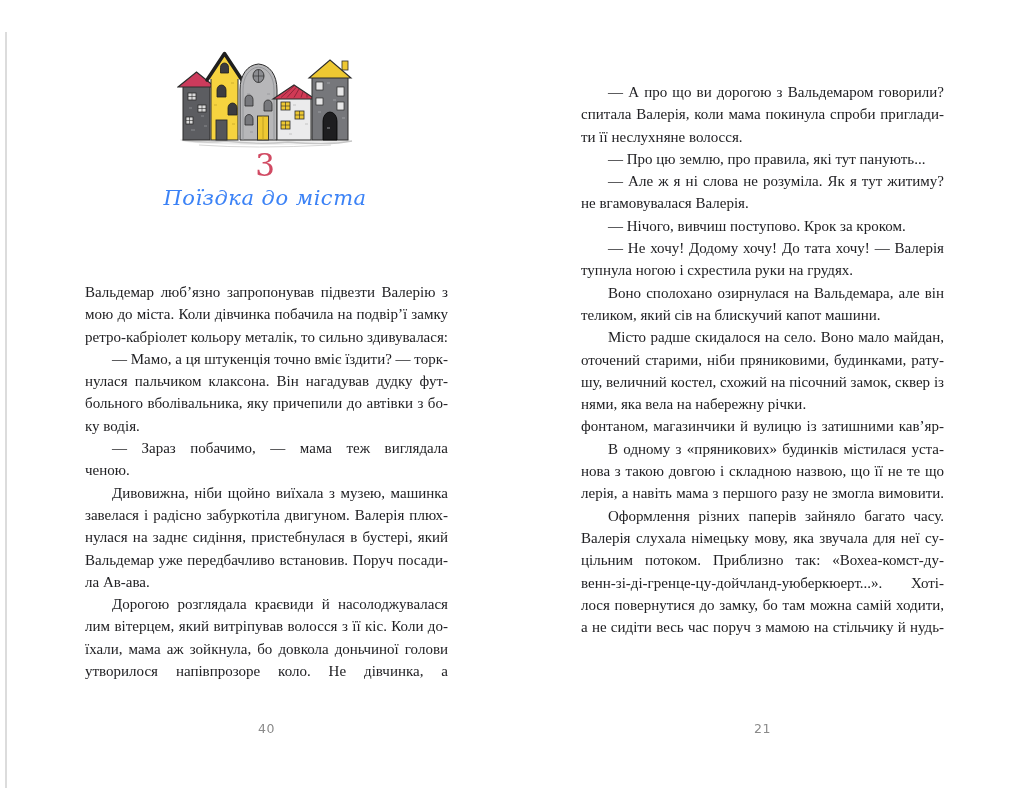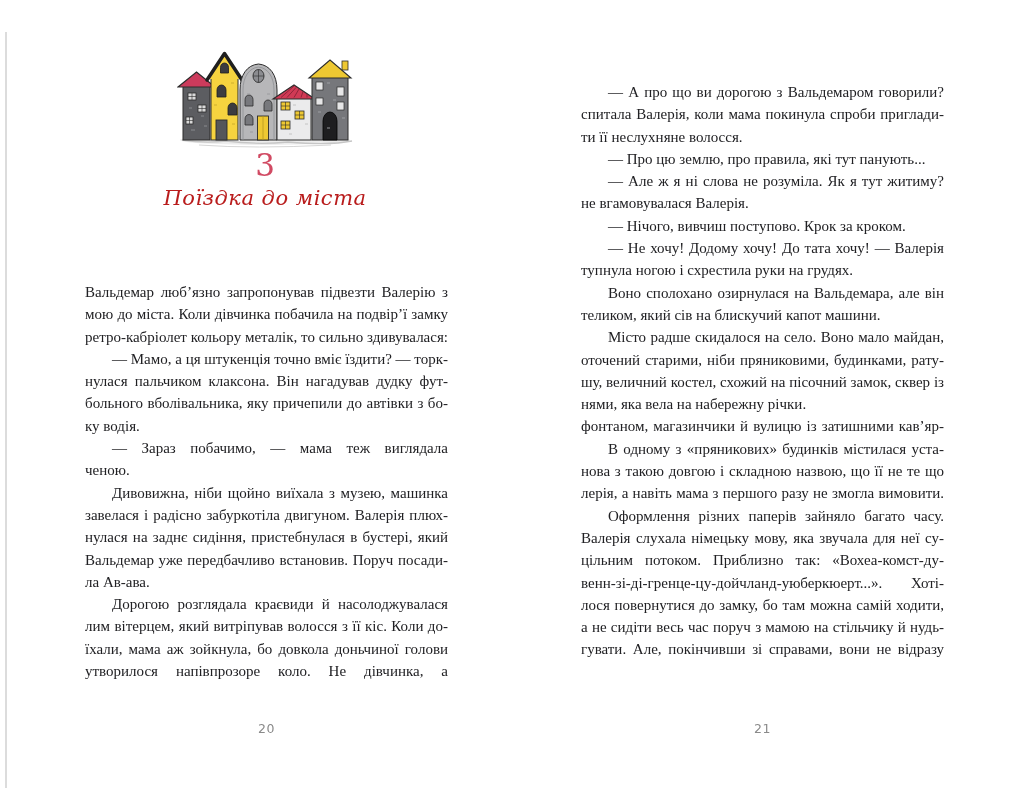--- a/index.html
+++ b/index.html
@@ -35,21 +35,21 @@
   }
   .chapter-title {
     position: absolute;
     left: 156px; top: 184px;
     width: 218px;
     text-align: center;
     font-style: italic;
     font-size: 21px;
     line-height: 28px;
     letter-spacing: 0.5px;
-    color: #b91c1c;
+    color: #3b82f6;
     font-family: "DejaVu Serif", serif;
   }
   .text-block {
     position: absolute;
     width: 363px;
     font-size: 15px;
     line-height: 22.3px;
   }
   #left-lines  { left: 85px;  top: 281px; }
   #right-lines { left: 581px; top: 81px;  }
@@ -171,21 +171,21 @@
         <div class="line j">завелася і радісно забуркотіла двигуном. Валерія плюх-</div>
         <div class="line j">нулася на заднє сидіння, пристебнулася в бустері, який</div>
         <div class="line j">Вальдемар уже передбачливо встановив. Поруч посади-</div>
         <div class="line">ла Ав-ава.</div>
         <div class="line j ind">Дорогою розглядала краєвиди й насолоджувалася теп-</div>
         <div class="line j">лим вітерцем, який витріпував волосся з її кіс. Коли до-</div>
         <div class="line j">їхали, мама аж зойкнула, бо довкола доньчиної голови</div>
         <div class="line j">утворилося напівпрозоре коло. Не дівчинка, а кульбабка.</div>
       </div>
 
-    <div id="page-num-left" class="page-number">20</div>
+    <div id="page-num-left" class="page-number">40</div>
   </div>
 
   <div>
     <div id="right-lines" class="text-block">
         <div class="line j ind">— А про що ви дорогою з Вальдемаром говорили? —</div>
         <div class="line j">спитала Валерія, коли мама покинула спроби приглади-</div>
         <div class="line">ти її неслухняне волосся.</div>
         <div class="line ind">— Про цю землю, про правила, які тут панують...</div>
         <div class="line j ind">— Але ж я ні слова не розуміла. Як я тут житиму? —</div>
         <div class="line">не вгамовувалася Валерія.</div>
@@ -201,19 +201,18 @@
         <div class="line j">фонтаном, магазинчики й вулицю із затишними кав’яр-</div>
         <div class="line j ind">В одному з «пряникових» будинків містилася уста-</div>
         <div class="line j">нова з такою довгою і складною назвою, що її не те що Ва-</div>
         <div class="line j">лерія, а навіть мама з першого разу не змогла вимовити.</div>
         <div class="line j ind">Оформлення різних паперів зайняло багато часу.</div>
         <div class="line j">Валерія слухала німецьку мову, яка звучала для неї су-</div>
         <div class="line j">цільним потоком. Приблизно так: «Вохеа-комст-ду-</div>
         <div class="line j">венн-зі-ді-гренце-цу-дойчланд-уюберкюерт...». Хоті-</div>
         <div class="line j">лося повернутися до замку, бо там можна самій ходити,</div>
         <div class="line j">а не сидіти весь час поруч з мамою на стільчику й нудь-</div>
-        <div class="line j">гувати. Але, покінчивши зі справами, вони не відразу</div>
       </div>
 
     <div id="page-num-right" class="page-number">21</div>
   </div>
 
 </div>
 
 </body></html>

